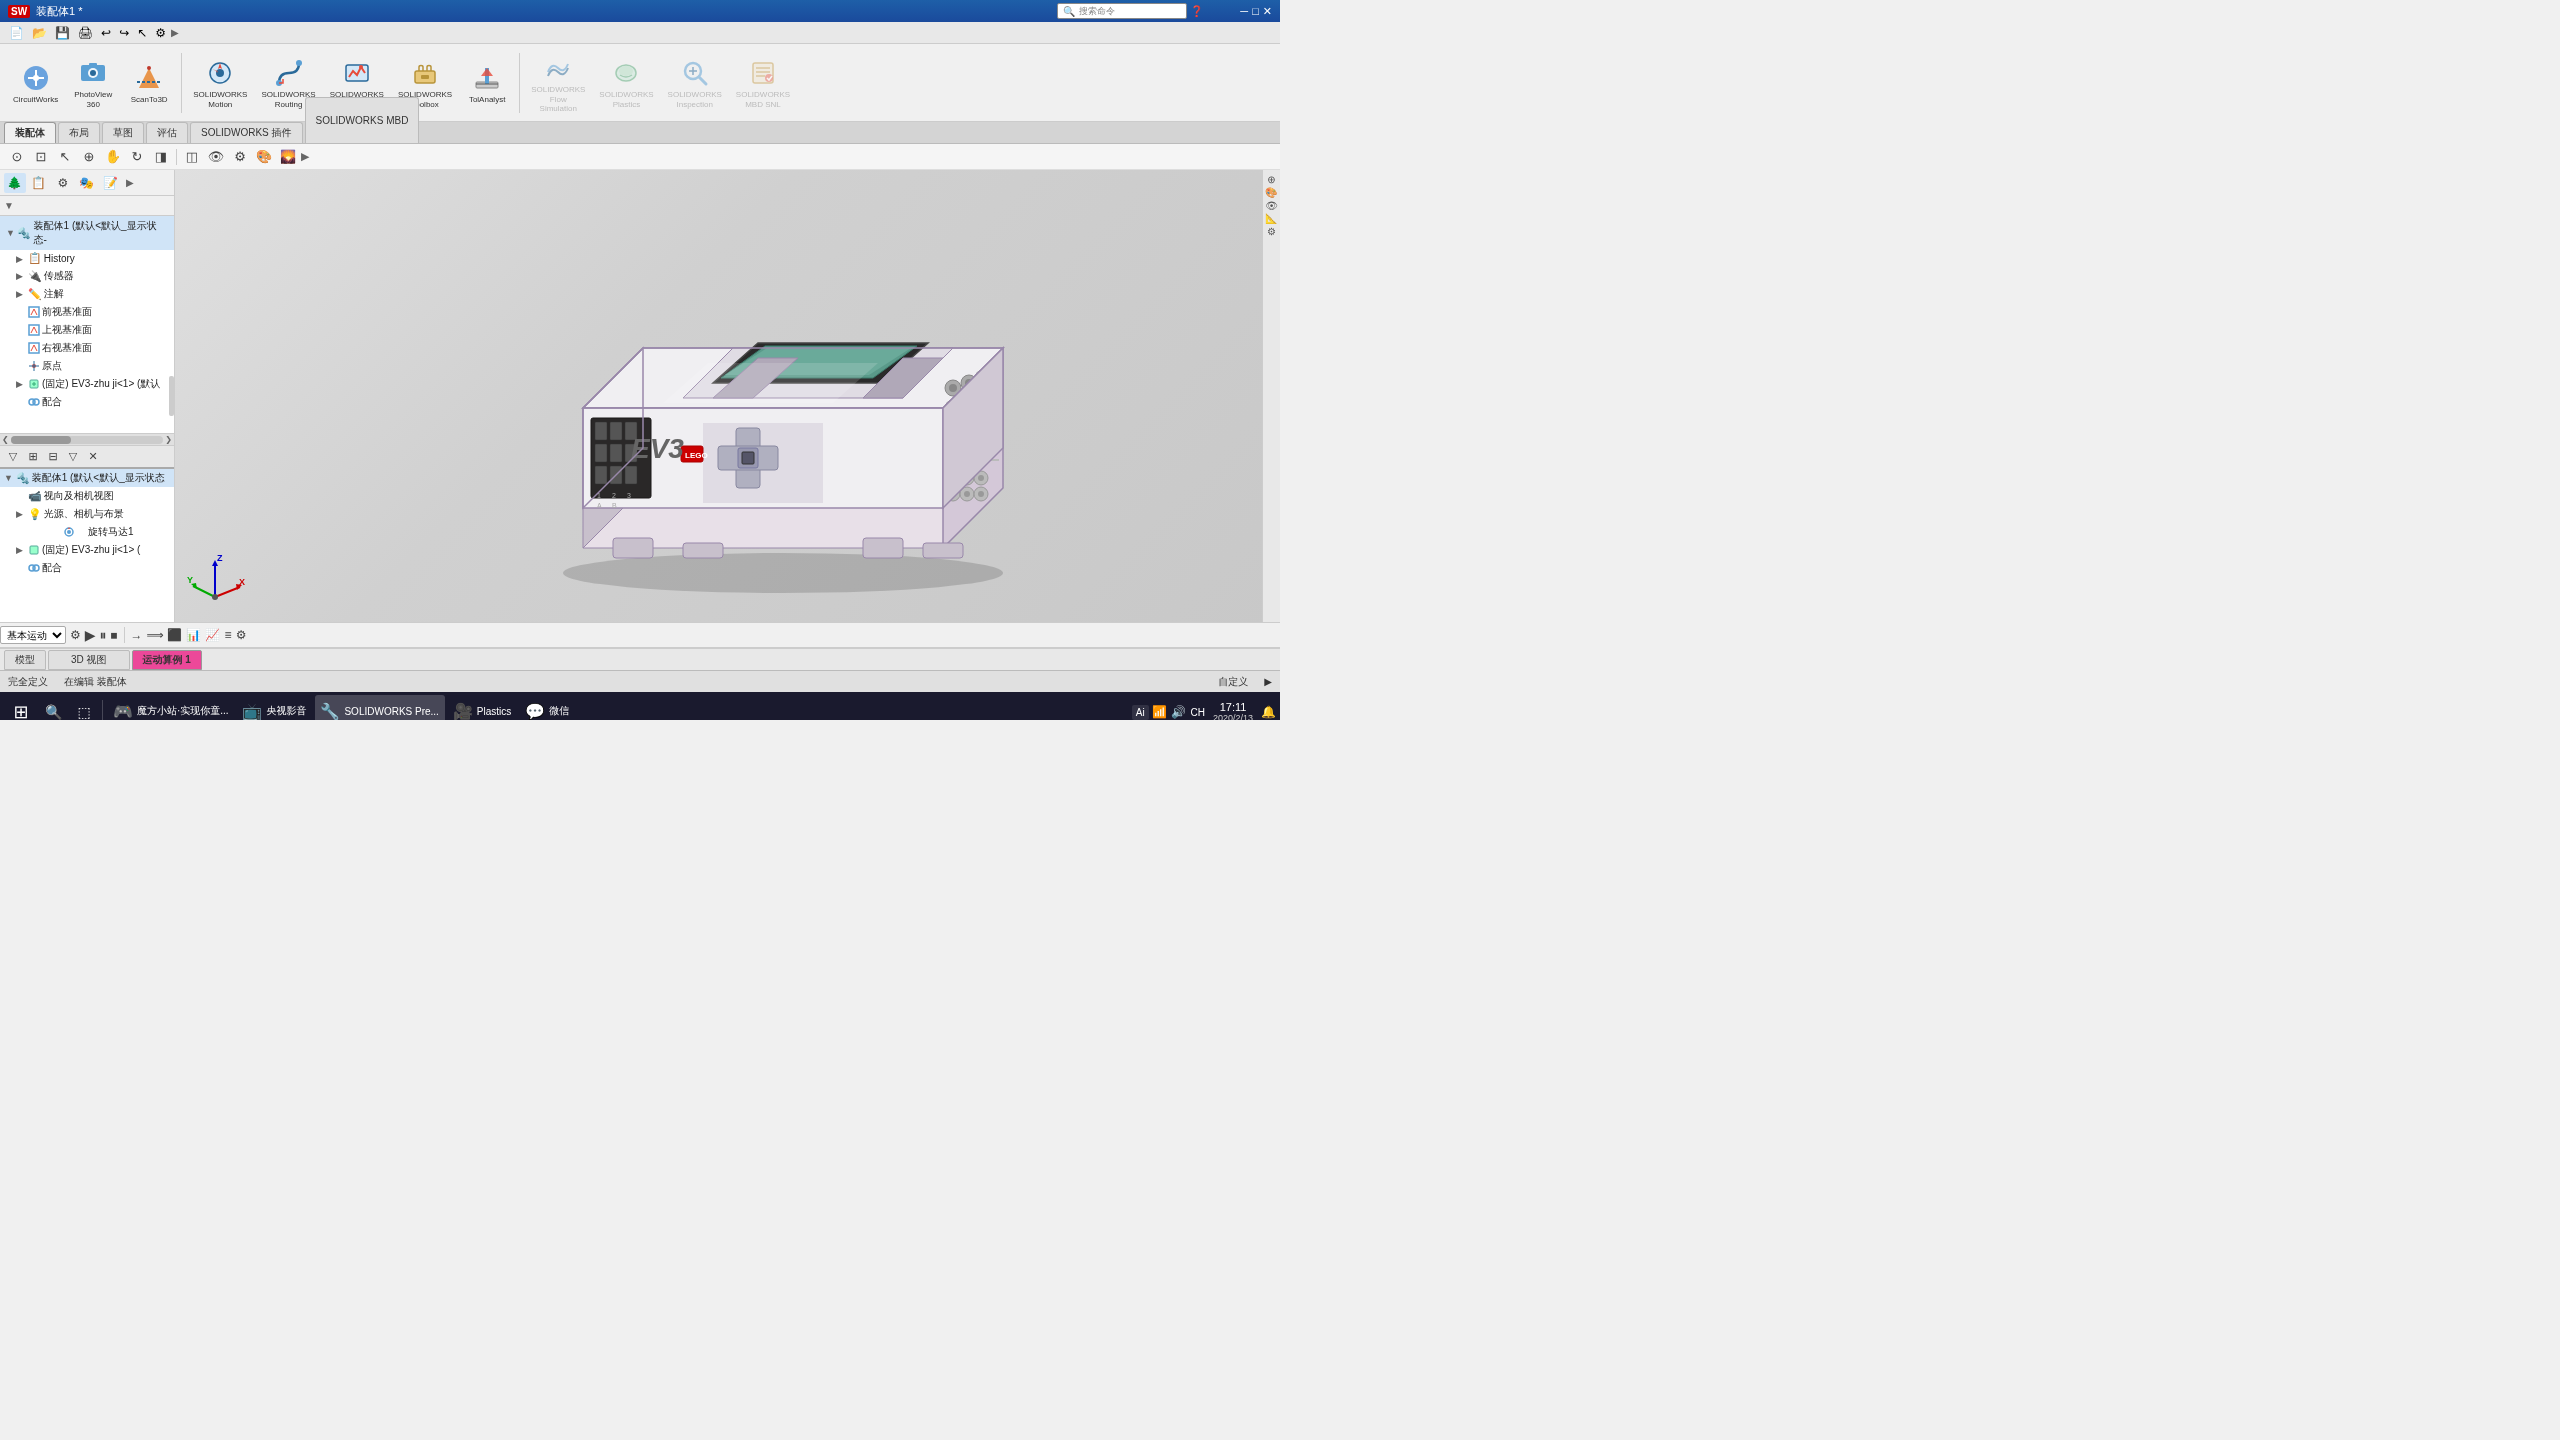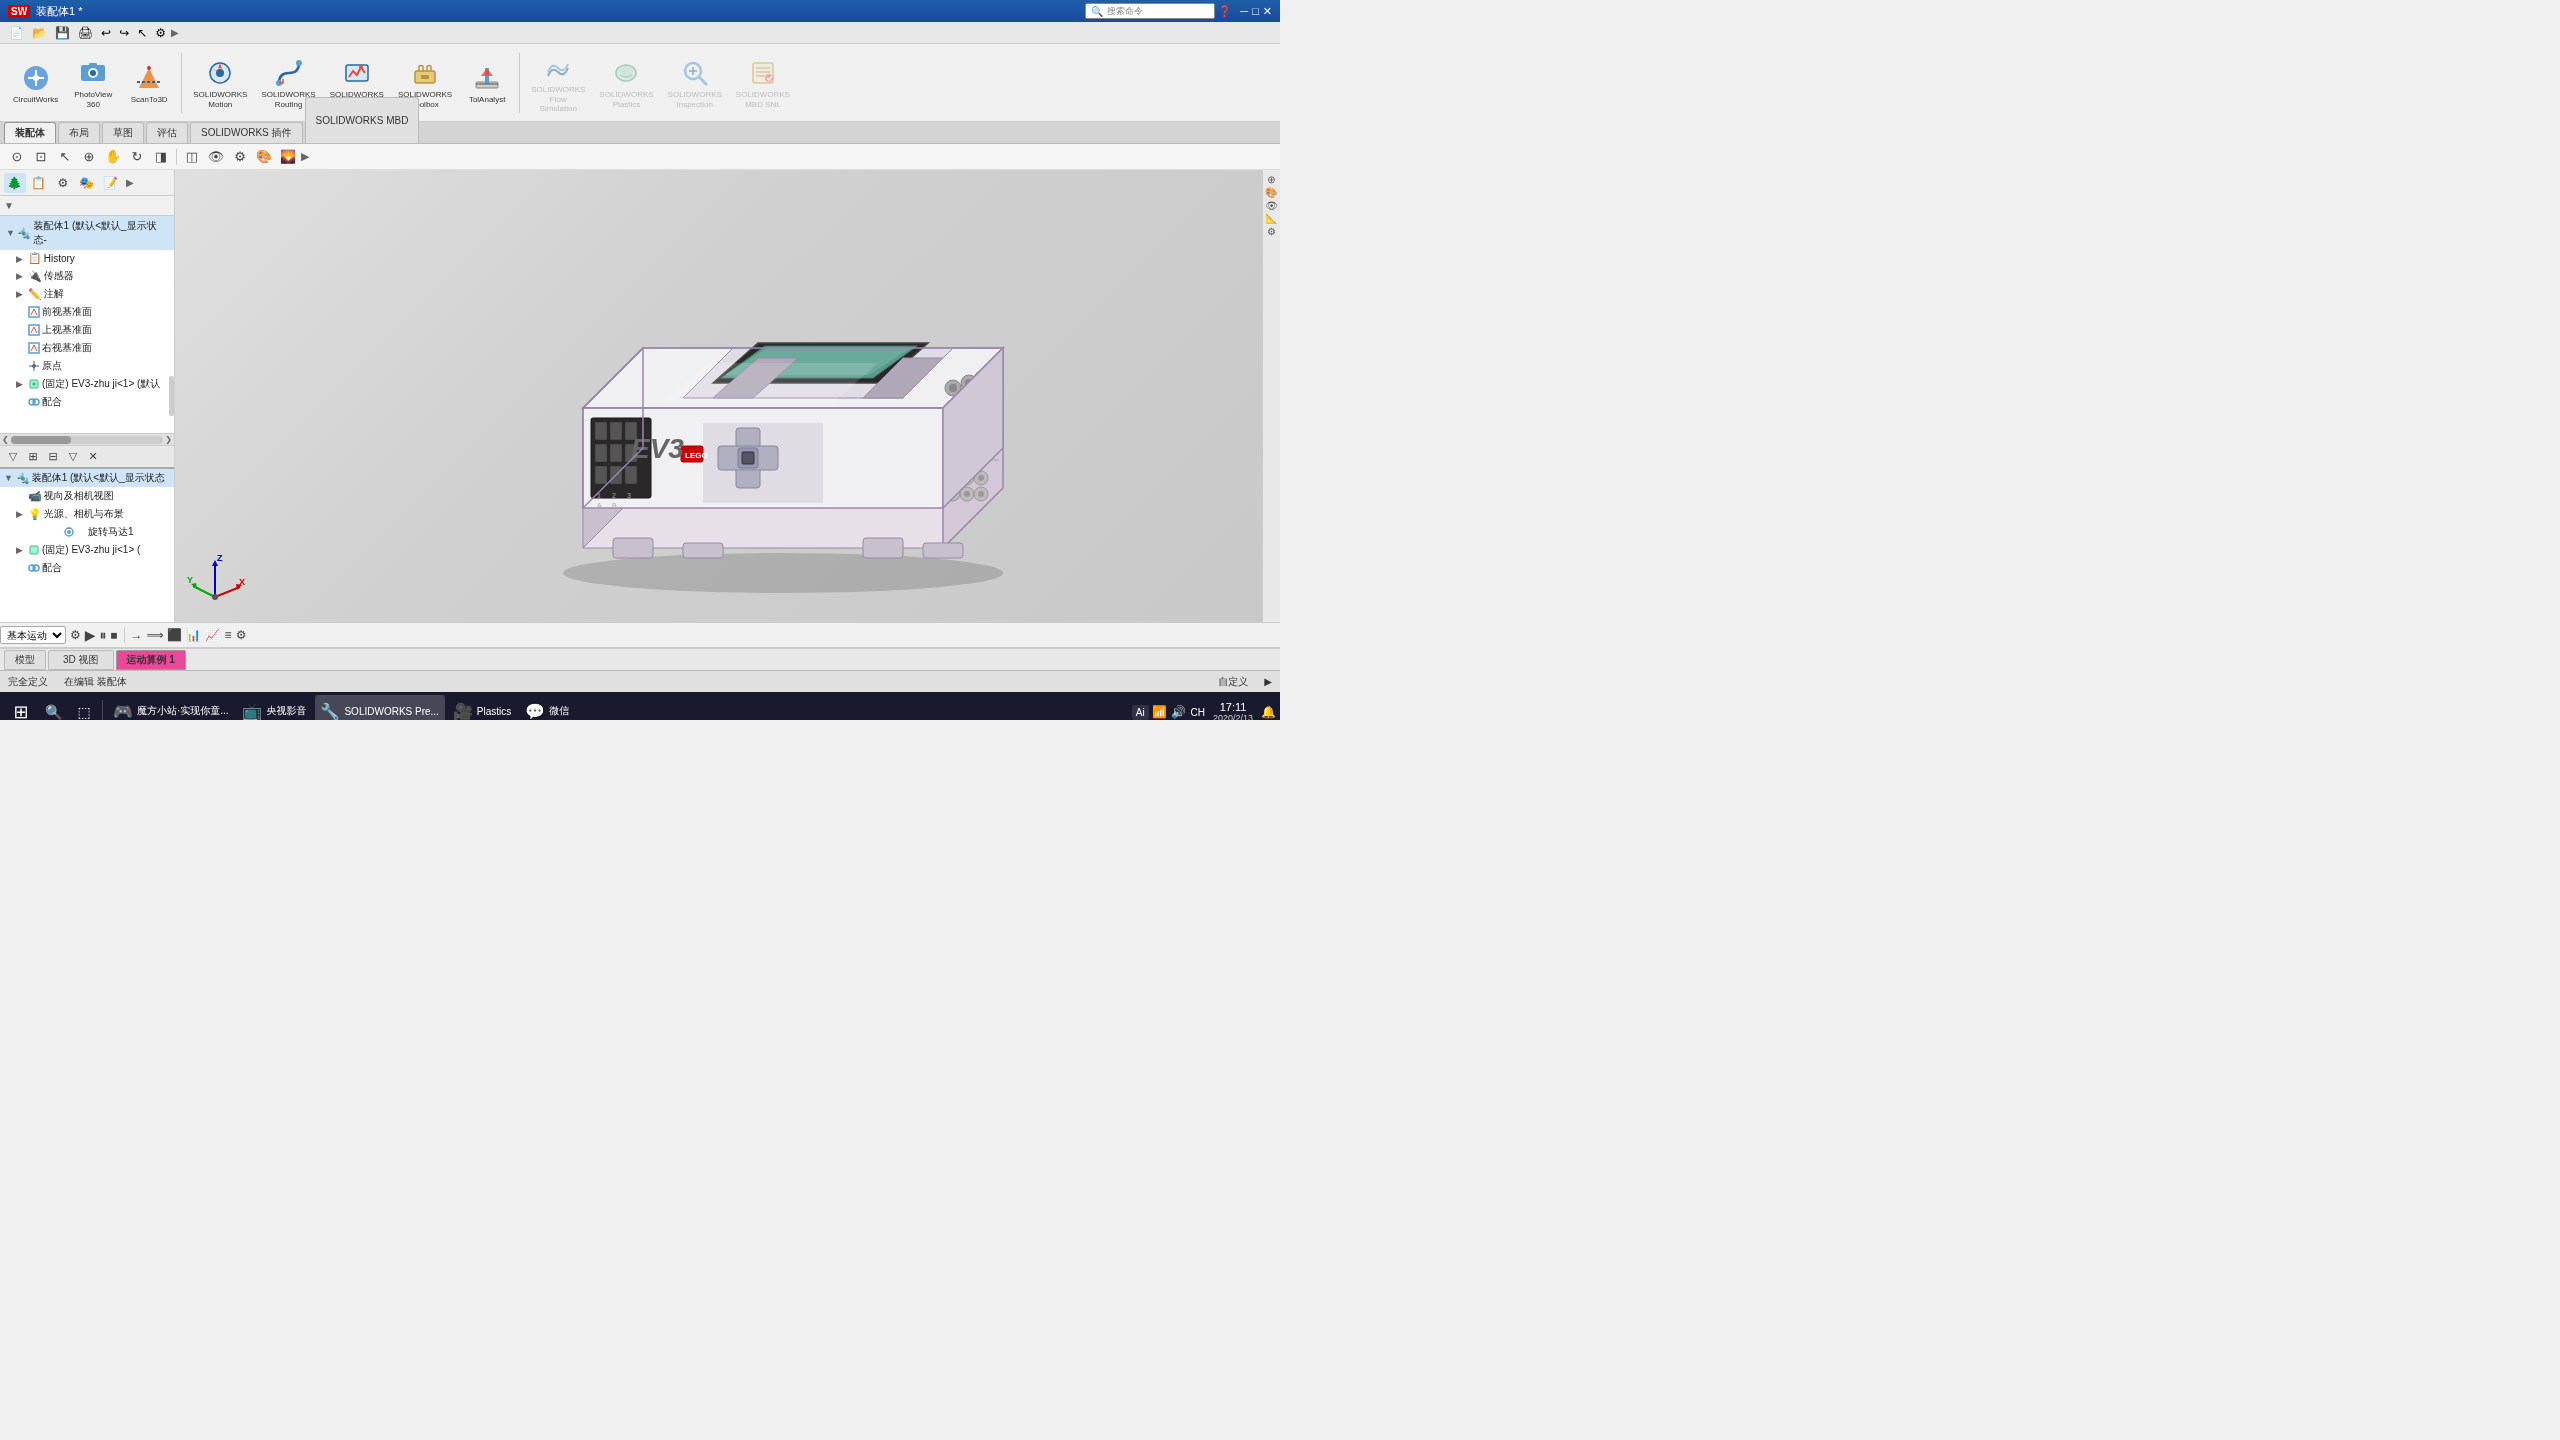--- a/index.html
+++ b/index.html
@@ -15,20 +15,21 @@
 
     
     #title-bar {
       height: 22px;
       background: linear-gradient(to bottom, #1a5fb4, #1a4a9c);
       display: flex;
       align-items: center;
       justify-content: space-between;
       padding: 0 8px;
       color: white;
+      gap: 28px;
     }
 
     
     #tab-bar {
       height: 22px;
       background: #d4d4d4;
       border-bottom: 1px solid #bbb;
       display: flex;
       align-items: flex-end;
       padding: 0 4px;
@@ -566,21 +567,21 @@
   <span style="cursor:pointer;font-size:12px;color:#444;">⟹</span>
   <span style="cursor:pointer;font-size:12px;color:#444;">⬛</span>
   <span style="cursor:pointer;font-size:12px;color:#444;">📊</span>
   <span style="cursor:pointer;font-size:12px;color:#444;">📈</span>
   <span style="cursor:pointer;font-size:12px;color:#444;">≡</span>
   <span style="cursor:pointer;font-size:12px;color:#444;">⚙</span>
 </div>
 
 <div style="height:22px; background:#e8e8e8; border-top:1px solid #ccc; display:flex; align-items:center; padding:0 4px; gap:2px;">
   <div style="padding:2px 10px; font-size:10px; cursor:pointer; border:1px solid #bbb; background:#e0e0e0; border-radius:2px 2px 0 0; color:#333;">模型</div>
-  <div style="padding:2px 14px; font-size:10px; cursor:pointer; border:1px solid #bbb; background:#e0e0e0; border-radius:2px 2px 0 0; color:#333;">3D 视图</div>
+  <div style="padding:2px 22px; font-size:10px; cursor:pointer; border:1px solid #bbb; background:#e0e0e0; border-radius:2px 2px 0 0; color:#333;">3D 视图</div>
   <div style="padding:2px 10px; font-size:10px; cursor:pointer; border:1px solid #999; background:#ec4899; border-radius:2px 2px 0 0; color:#333; font-weight:bold;">运动算例 1</div>
 </div>
 
 <div style="height:22px; background:#e0e0e0; border-top:1px solid #bbb; display:flex; align-items:center; padding:0 8px; font-size:10px; color:#333; gap:16px;">
   <span>完全定义</span>
   <span>在编辑 装配体</span>
   <span style="flex:1;"></span>
   <span>自定义</span>
   <span style="cursor:pointer;">▶</span>
 </div>

